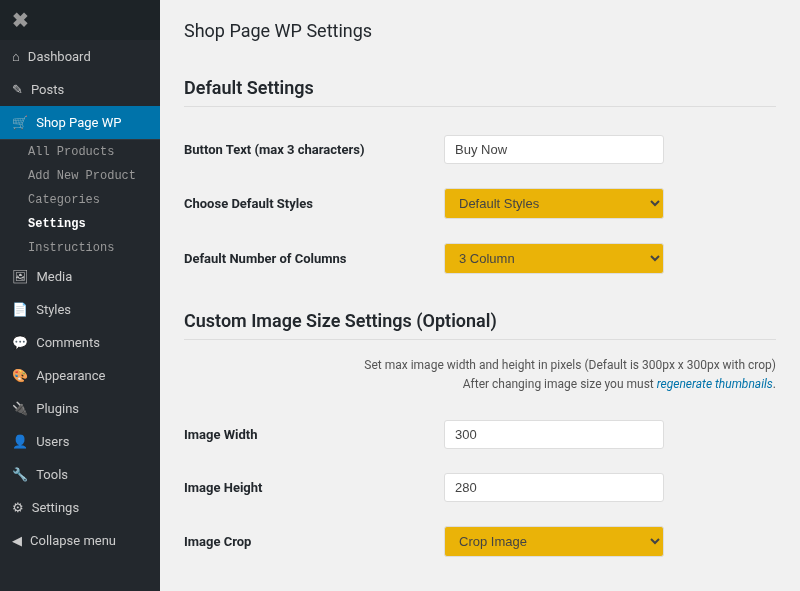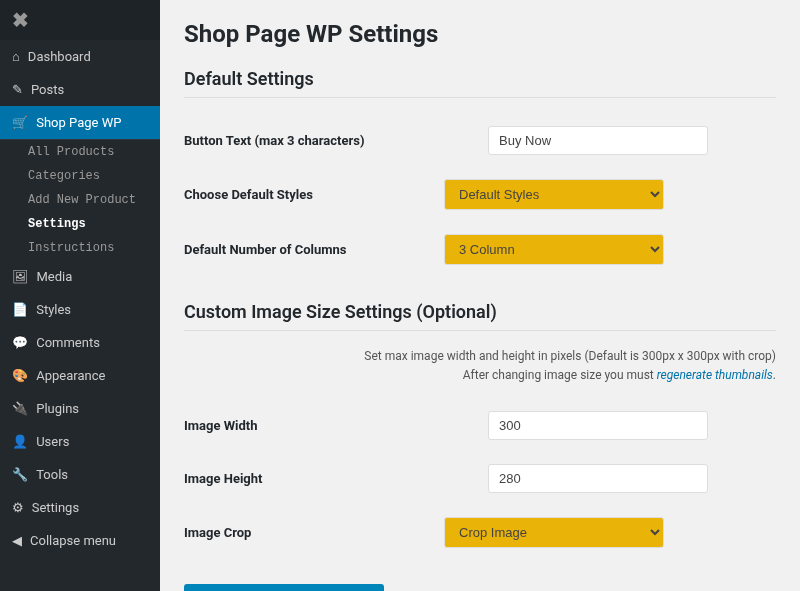--- a/index.html
+++ b/index.html
@@ -49,24 +49,24 @@
     .sidebar-subitem.active-sub { color: #fff; font-weight: 600; }
 
     
     #main {
       flex: 1;
       background: #f1f1f1;
       overflow-y: auto;
       padding: 20px 24px;
     }
     .page-title {
-      font-size: 24px;
-      font-weight: 700;
+      font-size: 18px;
+      font-weight: 400;
       color: #23282d;
-      margin-bottom: 20px;
+      margin-bottom: 36px;
     }
     .section-title {
       font-size: 18px;
       font-weight: 600;
       color: #23282d;
       margin-bottom: 16px;
       border-bottom: 1px solid #ddd;
       padding-bottom: 8px;
     }
     .form-table {
@@ -87,21 +87,20 @@
     .form-table .input-cell {}
     .form-input {
       border: 1px solid #ddd;
       border-radius: 3px;
       padding: 6px 10px;
       font-size: 13px;
       width: 220px;
       background: #fff;
       color: #444;
       outline: none;
-      margin-left: 44px;
     }
     .form-select {
       border: 1px solid #ddd;
       border-radius: 3px;
       padding: 6px 28px 6px 10px;
       font-size: 13px;
       width: 220px;
       background: #eab308;
       color: #444;
       outline: none;
@@ -151,22 +150,22 @@
     <span>✎</span>
     <span>Posts</span>
   </div>
 
   <div class="sidebar-item active">
     <span>🛒</span>
     <span>Shop Page WP</span>
   </div>
   <div class="sidebar-section">
     <div class="sidebar-subitem">All Products</div>
+    <div class="sidebar-subitem">Add New Product</div>
     <div class="sidebar-subitem">Categories</div>
-    <div class="sidebar-subitem">Add New Product</div>
     <div class="sidebar-subitem active-sub">Settings</div>
     <div class="sidebar-subitem">Instructions</div>
   </div>
 
   <div class="sidebar-item">
     <span>🖼</span>
     <span>Media</span>
   </div>
   <div class="sidebar-item">
     <span>📄</span>

